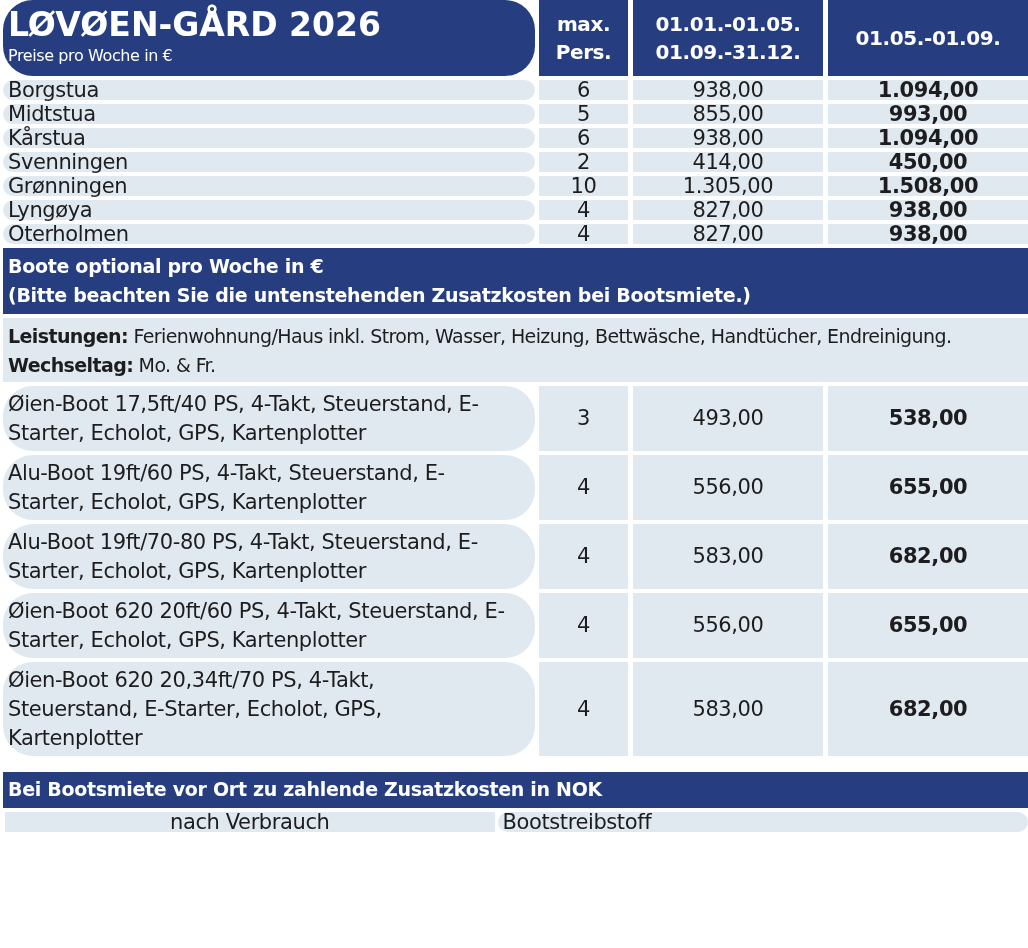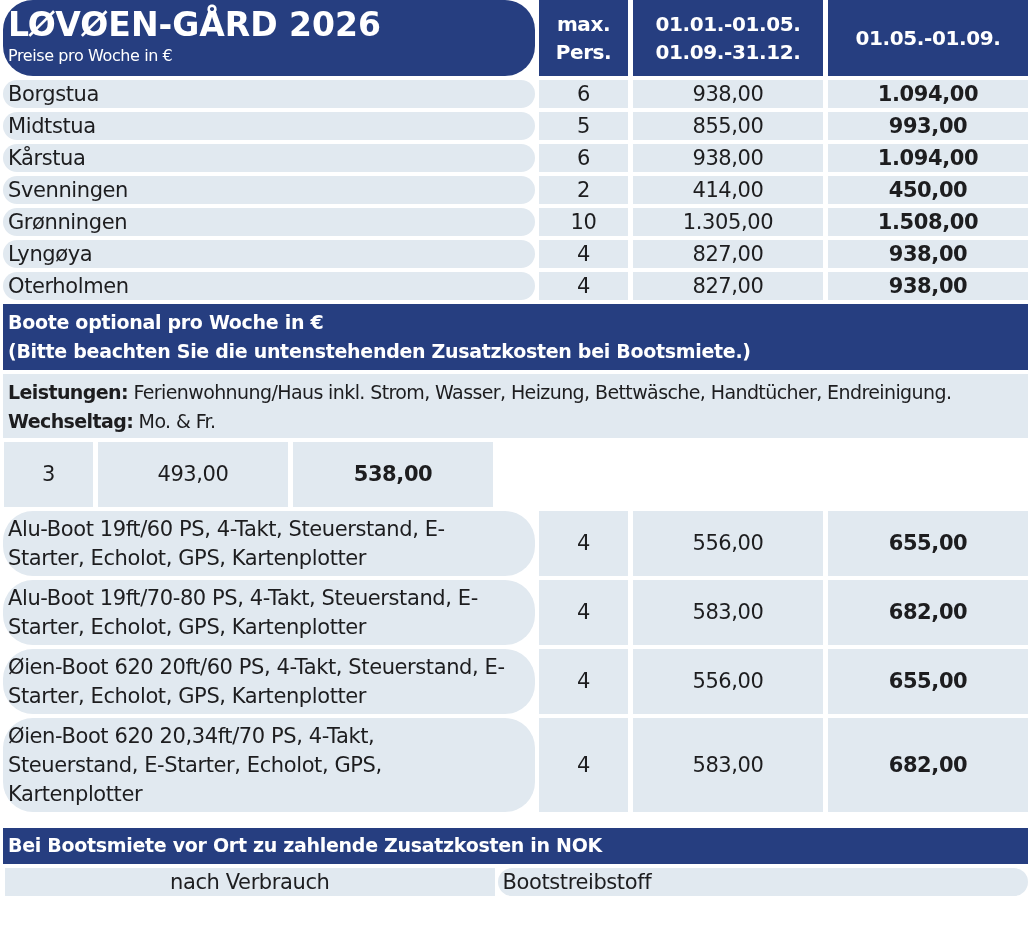--- a/index.html
+++ b/index.html
@@ -11,21 +11,21 @@
   .c1 { width: 532px; margin-left: 3px; padding-left: 5px; border-radius: 30px; }
   .c2 { width: 89px; margin-left: 4px; justify-content: center; }
   .c3 { width: 190px; margin-left: 5px; justify-content: center; }
   .c4 { width: 200px; margin-left: 5px; justify-content: center; font-weight: bold; }
   .hd { background: #263e80; color: #ffffff; font-weight: bold; }
   .hd.c1 { flex-direction: column; align-items: flex-start; justify-content: center; }
   .title { font-size: 33px; line-height: 36px; letter-spacing: 0px; }
   .subtitle { font-weight: normal; font-size: 16px; line-height: 26px; }
   .hd.c2, .hd.c3 { flex-direction: column; font-size: 20px; line-height: 28px; text-align: center; align-items: center; }
   .hd.c4 { font-size: 20px; }
-  .r40 { height: 28px; }
+  .r40 { height: 20px; }
   .r58 { height: 65px; line-height: 29px; }
   .r91 { height: 94px; line-height: 29px; }
   .full { width: 1025px; margin-left: 3px; padding-left: 5px; }
   .note { height: 64px; display: block; padding-top: 4px; line-height: 29px; font-size: 19px; letter-spacing: -0.6px; }
   .band { height: 66px; display: block; background: #263e80; color: #fff; font-weight: bold; font-size: 19px; line-height: 29px; padding-top: 4px; letter-spacing: -0.3px; }
   .band1 { height: 36px; padding-top: 3px; margin-top: 12px; }
   .fuel2 { width: 491px; margin-left: 5px; justify-content: center; }
   b { font-weight: bold; }
 </style>
 </head>
@@ -99,20 +99,21 @@
       <div>Boote optional pro Woche in €</div>
       <div>(Bitte beachten Sie die untenstehenden Zusatzkosten bei Bootsmiete.)</div>
     </div>
   </div>
 
   <div class="row">
     <div class="cell full note"><b>Leistungen:</b><span> Ferienwohnung/Haus inkl. Strom, Wasser, Heizung, Bettwäsche, Handtücher, Endreinigung. </span><b>Wechseltag:</b><span> Mo. &amp; Fr.</span></div>
   </div>
 
   <div class="row">
+    <div class="cell c1 r58" style="padding-right:40px">Øien-Boot 17,5ft/40 PS, 4-Takt, Steuerstand, E-Starter, Echolot, GPS, Kartenplotter</div>
     <div class="cell c2 r58">3</div>
     <div class="cell c3 r58">493,00</div>
     <div class="cell c4 r58">538,00</div>
   </div>
   <div class="row">
     <div class="cell c1 r58" style="padding-right:40px">Alu-Boot 19ft/60 PS, 4-Takt, Steuerstand, E-Starter, Echolot, GPS, Kartenplotter</div>
     <div class="cell c2 r58">4</div>
     <div class="cell c3 r58">556,00</div>
     <div class="cell c4 r58">655,00</div>
   </div>

